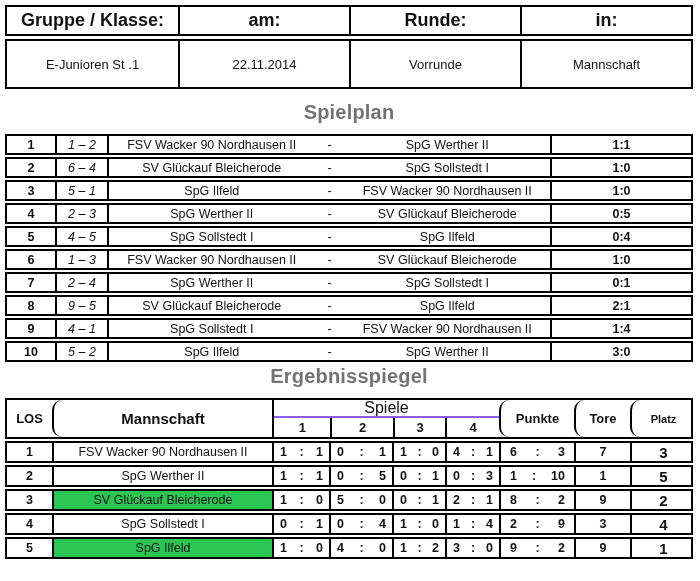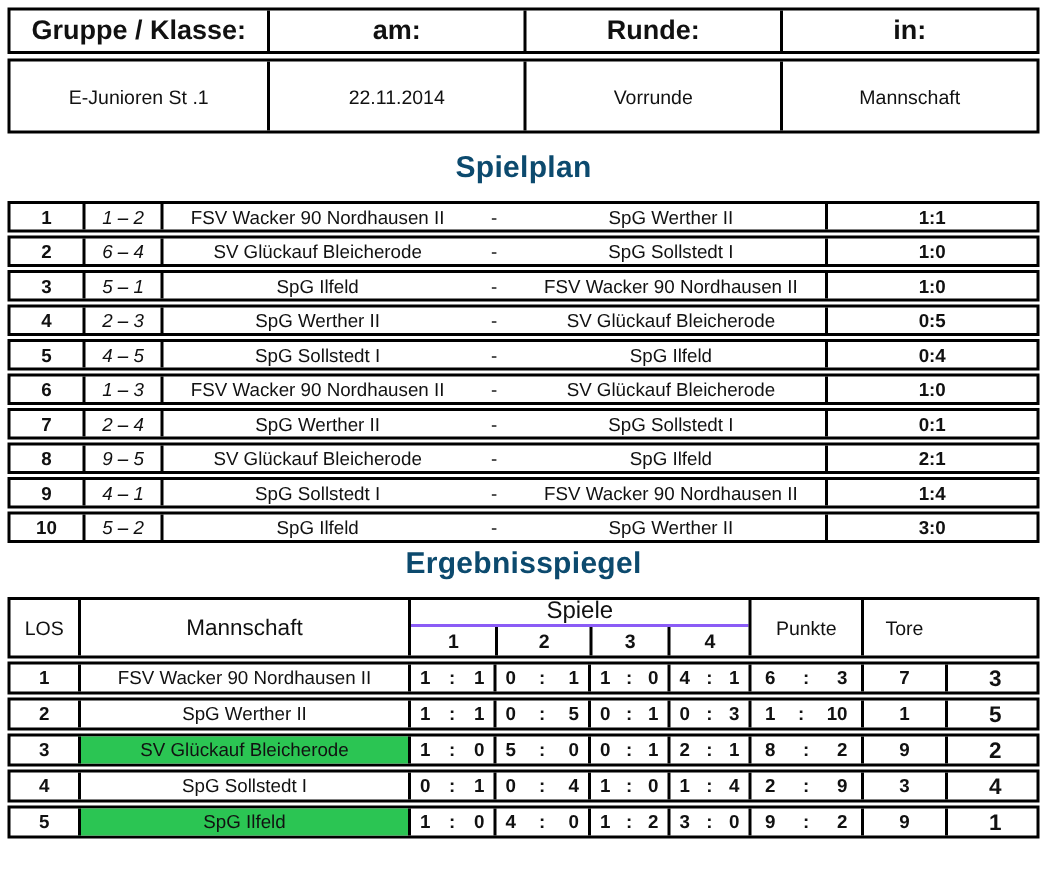--- a/index.html
+++ b/index.html
@@ -18,21 +18,21 @@
     display: flex; align-items: center; justify-content: center;
     text-align: center;
   }
   .info-row > div:first-child { border-left: none; }
   .info-labels { height: 31px; font-weight: bold; font-size: 18px; margin-bottom: 3px; }
   .info-values { height: 50px; font-size: 13px; }
 
   
   .section-title {
     text-align: center; font-size: 20px; font-weight: bold;
-    color: #0c4a6e; margin: 12px 0 10px 0; letter-spacing: 0.2px;
+    color: #737373; margin: 12px 0 10px 0; letter-spacing: 0.2px;
   }
   .section-title.second { margin-top: 3px; }
 
   
   .sp-row {
     display: grid; grid-template-columns: 48px 54px 1fr 30px 1fr 141px;
     height: 21px; border: 2px solid #000; margin-bottom: 2px;
     font-size: 12.5px;
   }
   .sp-row > div { display: flex; align-items: center; justify-content: center; }
@@ -41,21 +41,21 @@
   .sp-score { border-left: 2px solid #000; display: grid; grid-template-columns: 1fr 1fr 1fr; font-weight: bold; }
   .sp-score span { display: flex; align-items: center; justify-content: center; }
 
   
   .erg-header {
     display: grid; grid-template-columns: 45px 220px 227px 75px 56px 65px;
     border: 2px solid #000; height: 41px; margin-bottom: 2px;
   }
   .erg-header > div { border-left: 2px solid #000; }
   .erg-header > div:first-child { border-left: none; }
-  .hcell { display: flex; align-items: center; justify-content: center; font-weight: normal; font-size: 13px; }
+  .hcell { display: flex; align-items: center; justify-content: center; font-weight: bold; font-size: 13px; border-radius: 10px; }
   .hcell.mann { font-size: 15px; }
   .hcell.platz { font-size: 11px; }
   .spiele-block { display: flex; flex-direction: column; }
   .spiele-top {
     height: 18px; border-bottom: 2px solid #8b5cf6;
     display: flex; align-items: center; justify-content: center;
     font-weight: normal; font-size: 16px;
   }
   .spiele-nums { flex: 1; display: grid; grid-template-columns: 57fr 63fr 53fr 54fr; }
   .spiele-nums span {
@@ -230,20 +230,21 @@
         <div class="spiele-top">Spiele</div>
         <div class="spiele-nums" id="spiele-nums">
             <span>1</span>
             <span>2</span>
             <span>3</span>
             <span>4</span>
           </div>
       </div>
       <div class="hcell">Punkte</div>
       <div class="hcell">Tore</div>
+      <div class="hcell platz">Platz</div>
     </div>
     <div id="erg-rows">
         <div class="erg-row">
           <div class="erg-los">1</div>
           <div class="erg-team">FSV Wacker 90 Nordhausen II</div>
           <div class="erg-game">
             <span>1</span>
             <span>:</span>
             <span>1</span>
           </div>

